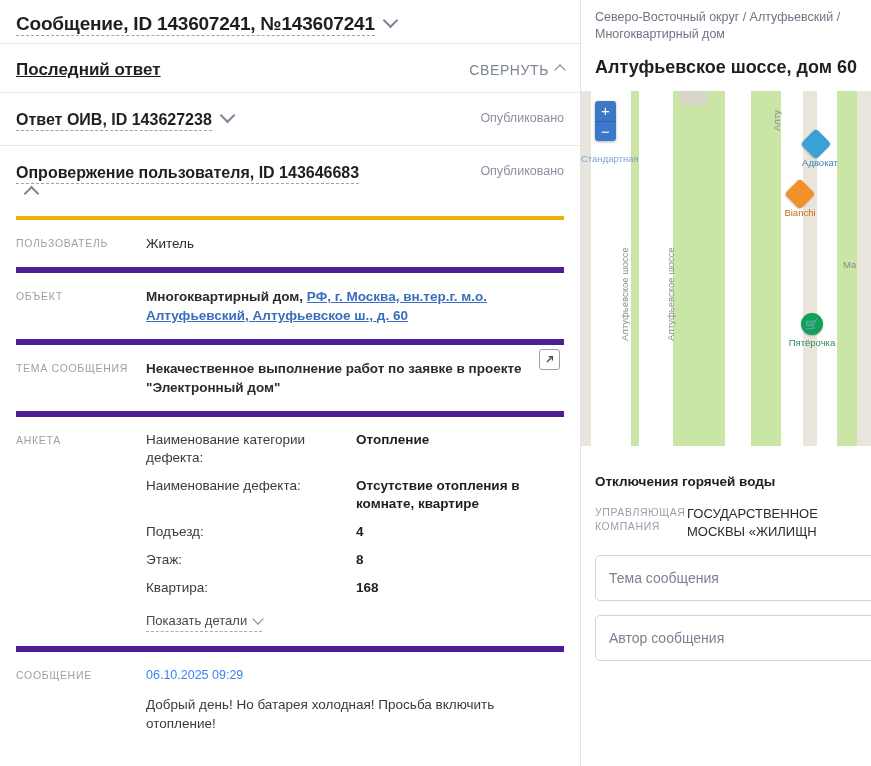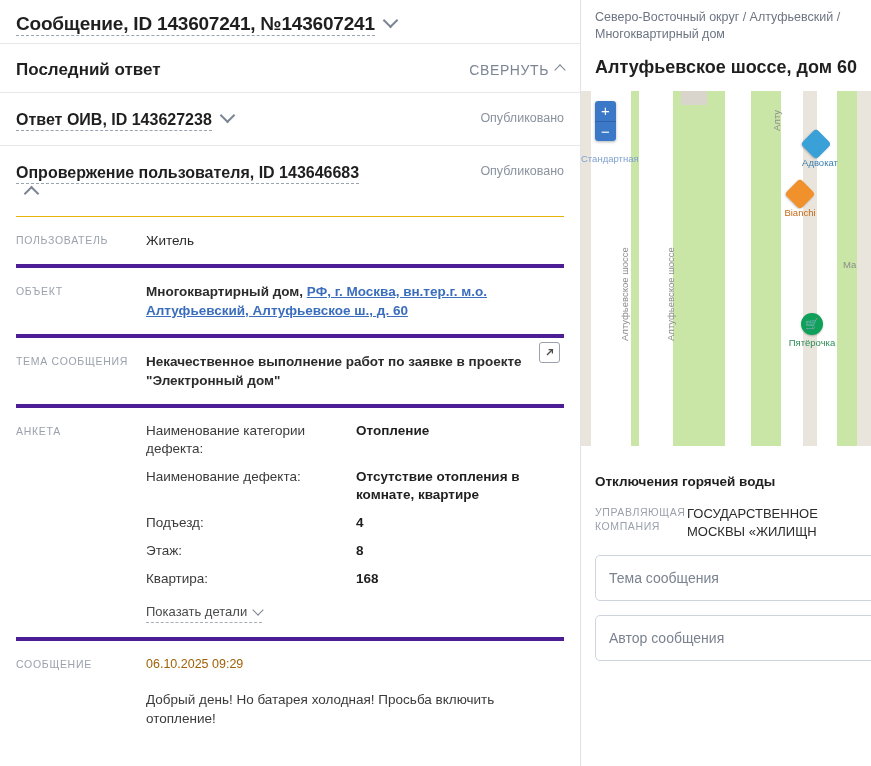--- a/index.html
+++ b/index.html
@@ -46,21 +46,21 @@
   }
   .chev.up { transform: rotate(-135deg); vertical-align: 1px; }
   .chev.small { width: 8px; height: 8px; border-width: 1.6px; }
 
   .divider { height: 1px; background: #e6e8ec; width: 100%; }
 
   .sect-row {
     display: flex; align-items: center; justify-content: space-between;
     padding: 16px 16px 12px 16px;
   }
-  .sect-title { font-size: 17px; font-weight: 700; color: #1f1f1f; }
+  .sect-title { font-size: 17px; font-weight: 700; color: #1f1f1f; text-decoration: underline; }
   .collapse-btn {
     font-size: 14px; letter-spacing: 0.6px; color: #7b8594;
     display: flex; align-items: center; gap: 7px; cursor: pointer;
     text-transform: uppercase;
   }
   .collapse-caret {
     width: 8px; height: 8px;
     border-right: 1.6px solid #7b8594;
     border-bottom: 1.6px solid #7b8594;
     transform: rotate(-135deg);
@@ -76,22 +76,22 @@
     display: inline;
     border-bottom: 1px dashed #9aa3b0;
     padding-bottom: 2px;
   }
   .answer-left { max-width: 360px; }
   .answer-status { font-size: 12.5px; color: #8a929e; padding-top: 4px; white-space: nowrap;}
   .answer-chev { margin-left: 10px; }
 
   
   .details { padding: 0 16px; }
-  .drow { display: flex; border-top: 4px solid #4c1d95; padding: 14px 0 14px 0; }
-  .drow:first-child { border-top: 1px solid #eab308; }
+  .drow { display: flex; border-top: 6px solid #4c1d95; padding: 14px 0 14px 0; }
+  .drow:first-child { border-top: 4px solid #eab308; }
   .dlabel {
     width: 130px; flex: 0 0 130px;
     font-size: 10.5px; letter-spacing: 0.7px;
     color: #9aa1ac; text-transform: uppercase; line-height: 15px;
     padding-top: 2px;
   }
   .dval { flex: 1; font-size: 13.5px; color: #2b2b2b; line-height: 19px; }
   .dval.bold { font-weight: 700; }
   .lnk { color: #3a6ebd; text-decoration: underline; }
 
@@ -105,21 +105,21 @@
   .anketa-grid { display: grid; grid-template-columns: 200px 1fr; row-gap: 10px; column-gap: 10px; }
   .ak { font-size: 13.5px; color: #3b3b3b; line-height: 18px; }
   .av { font-size: 13.5px; color: #1f1f1f; font-weight: 700; line-height: 18px; }
   .show-details {
     margin-top: 14px; font-size: 13px; color: #4a4a4a;
     border-bottom: 1px dashed #a8aeb8; display: inline-block;
     padding-bottom: 1px; cursor: pointer;
   }
   .show-details .chev { vertical-align: 2px; margin-left: 7px; border-color: #7b8594; }
 
-  .msg-date { font-size: 12.5px; color: #a16207; margin-bottom: 16px; }
+  .msg-date { font-size: 12.5px; color: #3b82f6; margin-bottom: 10px; }
   .msg-text { font-size: 13.5px; color: #3b3b3b; line-height: 19px; }
 
   
   .right {
     width: 291px;
     height: 766px;
     background: #fff;
     border-left: 1px solid #dfe2e7;
     position: relative;
     overflow: hidden;

